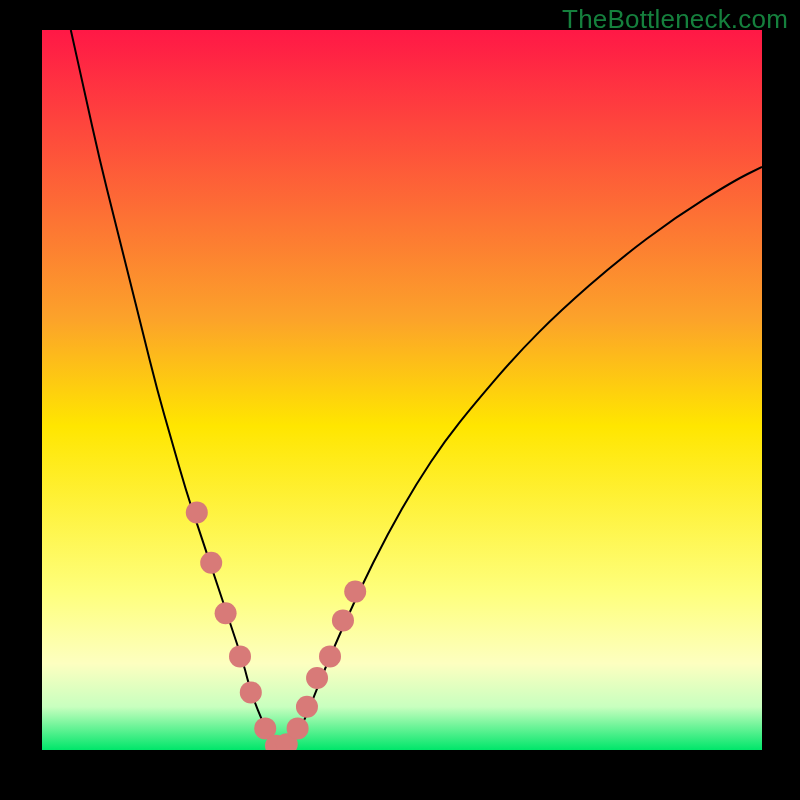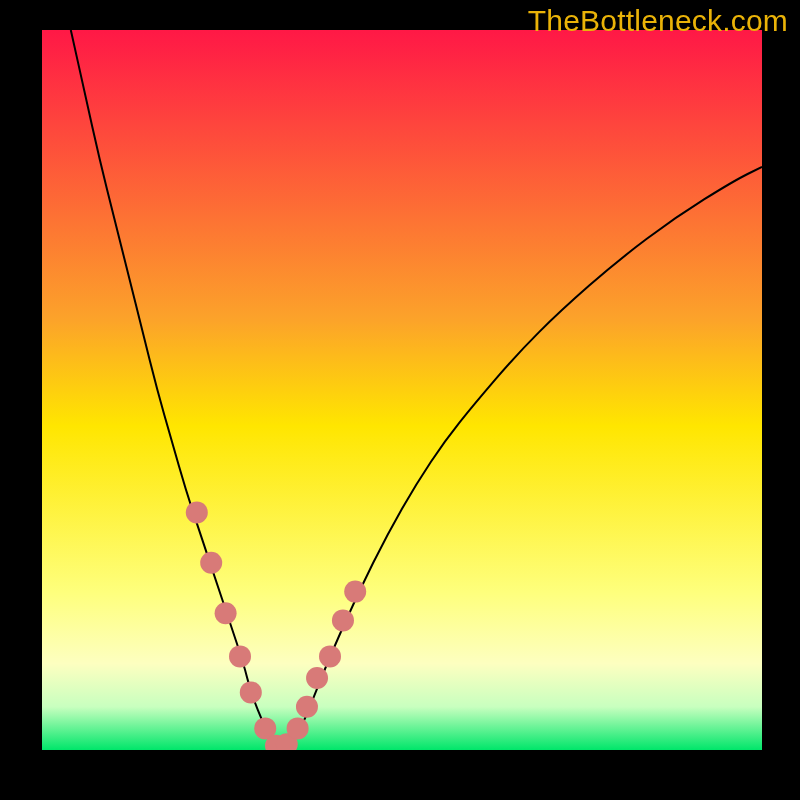--- a/index.html
+++ b/index.html
@@ -14,22 +14,22 @@
   .frame {
     position: relative;
     width: 800px;
     height: 800px;
     background: #000;
   }
   .watermark {
     position: absolute;
     top: 4px;
     right: 12px;
-    color: #eab308;
-    font-size: 30px;
+    color: #15803d;
+    font-size: 26px;
     font-weight: 400;
     letter-spacing: 0.2px;
     z-index: 10;
     user-select: none;
   }
   .plot-area {
     position: absolute;
     left: 42px;
     top: 30px;
     width: 720px;

